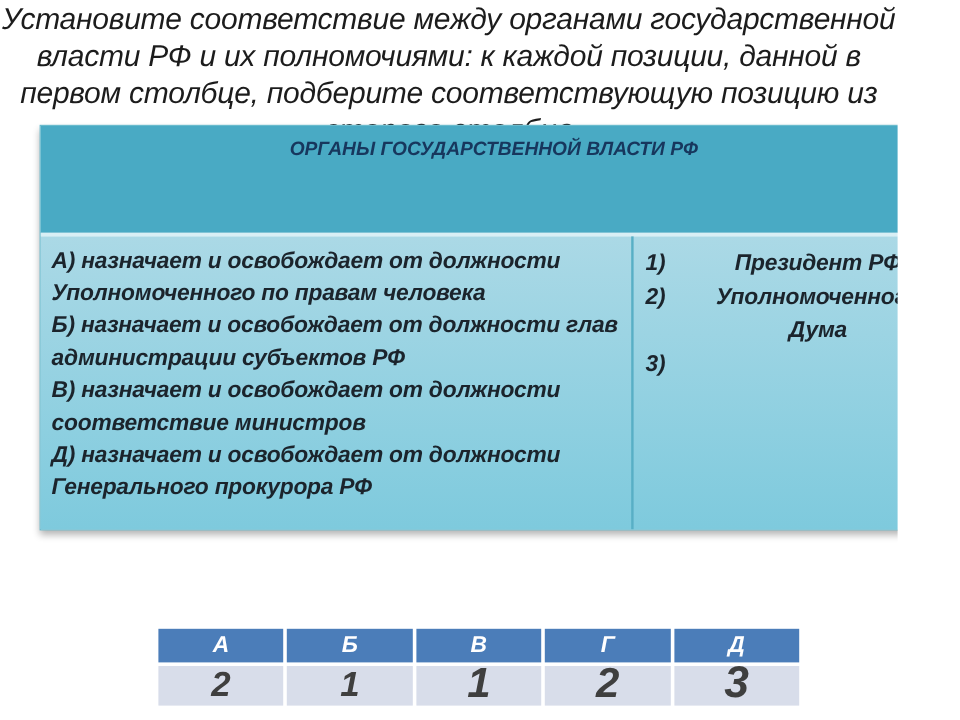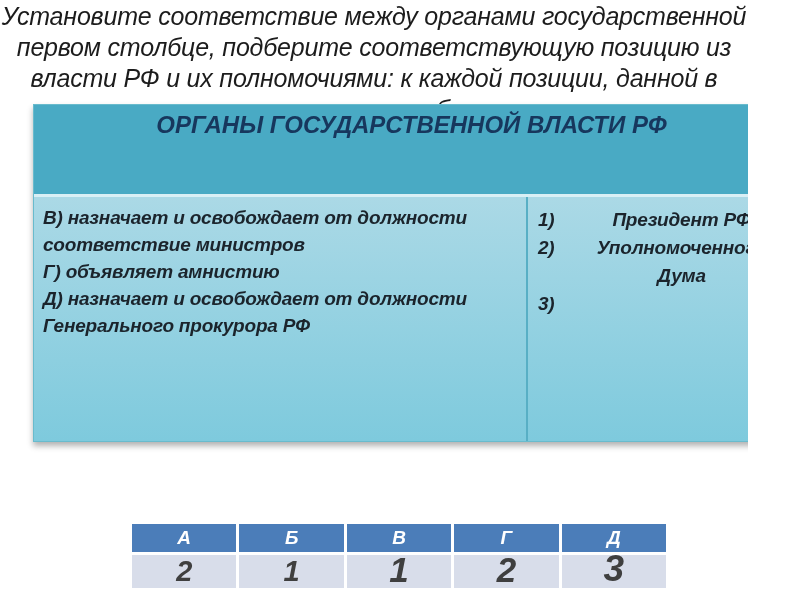--- a/index.html
+++ b/index.html
@@ -30,21 +30,21 @@
   .mt-header {
     display:flex; height:89px; flex:none;
     background:#49aac4; color:#17375d; font-weight:bold;
   }
   .mt-header-left {
     width:494px; flex:none; display:flex; justify-content:center;
     padding-top:6px; font-size:24px; letter-spacing:0.5px;
   }
   .mt-header-right {
     flex:1; text-align:center; padding:5px 10px 0 10px;
-    font-size:24px; line-height:29px;
+    font-size:16px; line-height:29px;
   }
   .mt-sep { height:3px; flex:none; background:#d9eff5; }
   .mt-body {
     flex:1; display:flex;
     background:linear-gradient(#abd9e6, #7ecadd);
     color:#1b242c; font-weight:bold; font-size:19px; letter-spacing:-0.2px;
   }
   .mt-body-left {
     width:494px; flex:none; box-sizing:border-box;
     padding:7px 10px 0 9px; line-height:27px;
@@ -76,34 +76,35 @@
   .v-md { font-size:35px; margin-top:-5px; }
   .v-lg { font-size:37px; margin-top:-6px; }
 </style>
 </head>
 <body>
 
 <div class="slide">
 
   <div class="title">
     <div class="title-line">Установите соответствие между органами государственной</div>
+    <div class="title-line">власти РФ и их полномочиями: к каждой позиции, данной в</div>
     <div class="title-line">первом столбце, подберите соответствующую позицию из</div>
-    <div class="title-line">власти РФ и их полномочиями: к каждой позиции, данной в</div>
     <div class="title-line">второго столбца</div>
   </div>
 
   <div class="match-table">
     <div class="mt-header">
       <div class="mt-header-right">ОРГАНЫ ГОСУДАРСТВЕННОЙ ВЛАСТИ РФ</div>
     </div>
     <div class="mt-sep"></div>
     <div class="mt-body">
       <div class="mt-body-left">
+        <div class="power-item">А) назначает и освобождает от должности Уполномоченного по правам человека</div>
+        <div class="power-item">Б) назначает и освобождает от должности глав администрации субъектов РФ</div>
         <div class="power-item">В) назначает и освобождает от должности соответствие министров</div>
-        <div class="power-item">Г) объявляет амнистию</div>
         <div class="power-item">Д) назначает и освобождает от должности Генерального прокурора РФ</div>
       </div>
       <div class="mt-body-right">
         <div class="organ-item">
           <span class="organ-num">1)</span>
           <span class="organ-text">Президент РФ</span>
         </div>
         <div class="organ-item">
           <span class="organ-num">2)</span>
           <span class="organ-text">Уполномоченного Дума</span>

